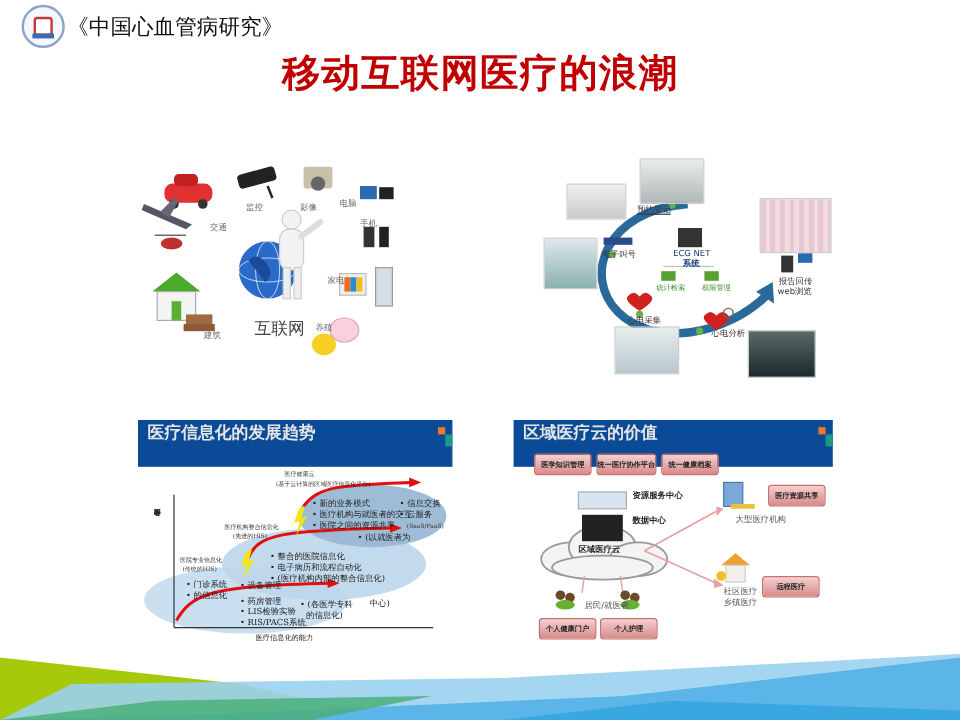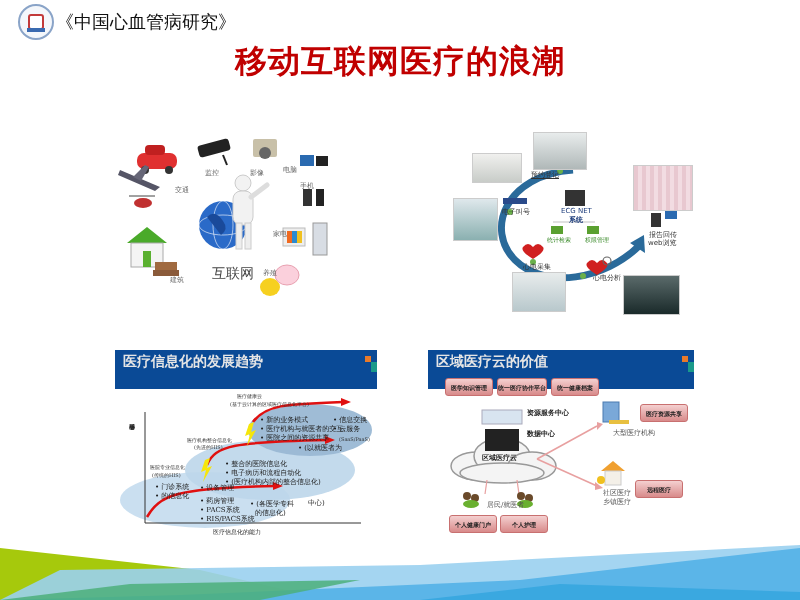--- a/index.html
+++ b/index.html
@@ -191,21 +191,21 @@
   <div class="trend" style="left:12px;top:55px;writing-mode:vertical-rl;transform:rotate(180deg);font-size:6px;">业务和价值</div>
   <div class="trend" style="left:98px;top:147px;font-size:6px;">医疗信息化的能力</div>
 
   <div class="trend small" style="left:35px;top:83px;">医院专业信息化</div>
   <div class="trend small" style="left:37px;top:91px;">(传统的HIS)</div>
   <div class="trend" style="left:40px;top:103px;">• 门诊系统</div>
   <div class="trend" style="left:40px;top:112px;">• 的信息化</div>
 
   <div class="trend" style="left:85px;top:104px;">• 设备管理</div>
   <div class="trend" style="left:85px;top:117px;">• 药房管理</div>
-  <div class="trend" style="left:85px;top:126px;">• PACS系统</div>
+  <div class="trend" style="left:85px;top:126px;">• LIS检验实验</div>
   <div class="trend" style="left:85px;top:135px;">• RIS/PACS系统</div>
   <div class="trend" style="left:135px;top:120px;">• (各医学专科</div>
   <div class="trend" style="left:140px;top:129px;">的信息化)</div>
 
   <div class="trend small" style="left:72px;top:56px;">医疗机构整合信息化</div>
   <div class="trend small" style="left:79px;top:63px;">(先进的HIS)</div>
   <div class="trend" style="left:110px;top:80px;">• 整合的医院信息化</div>
   <div class="trend" style="left:110px;top:89px;">• 电子病历和流程自动化</div>
   <div class="trend" style="left:110px;top:98px;">• (医疗机构内部的整合信息化)</div>
 

